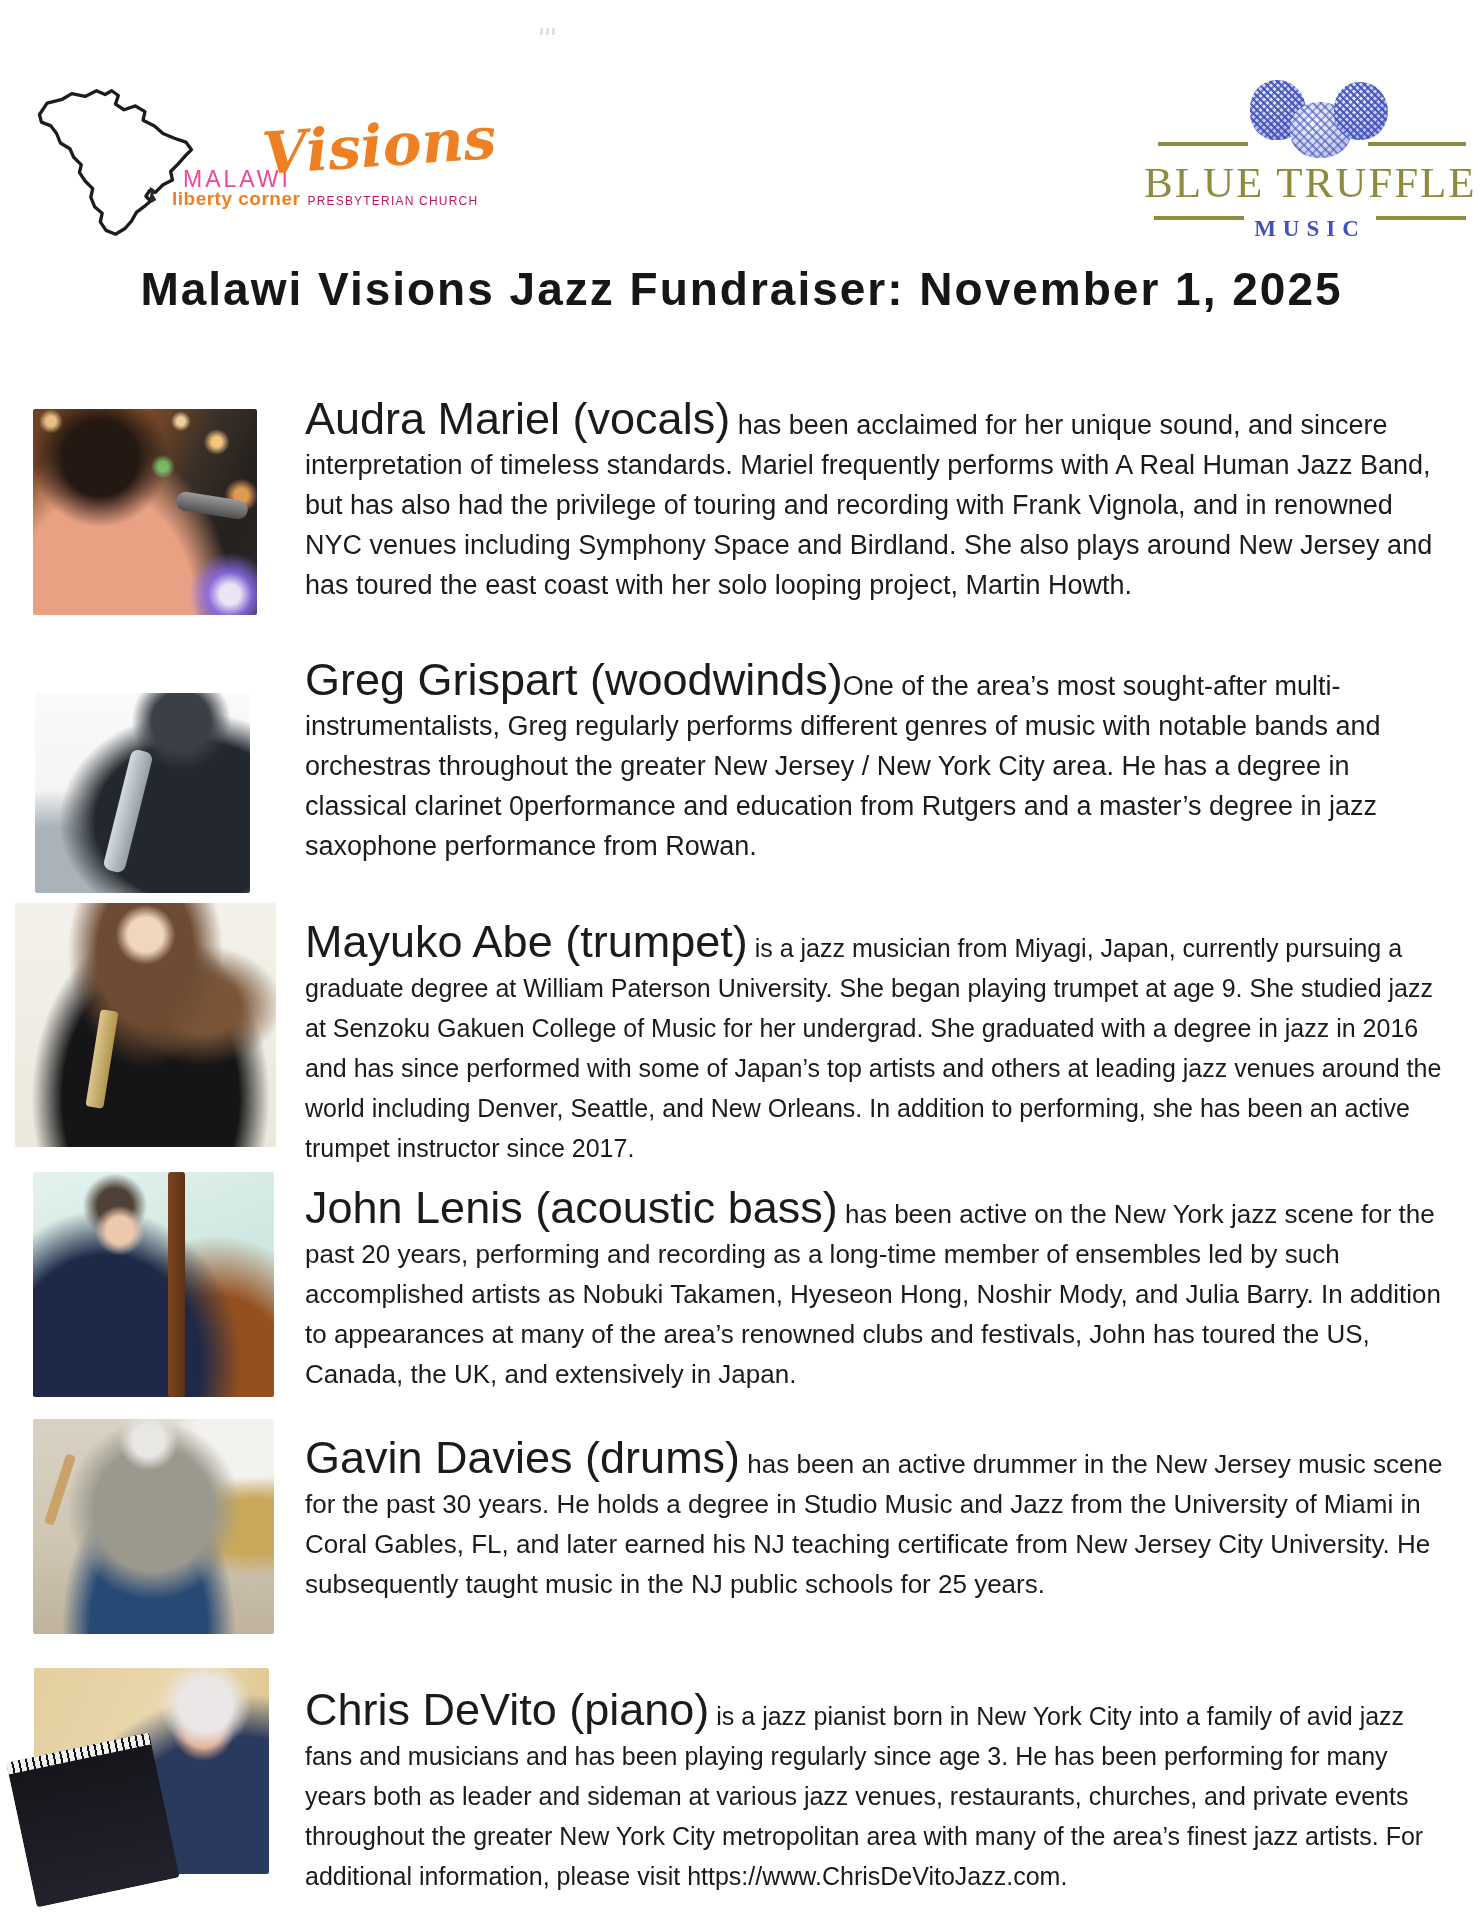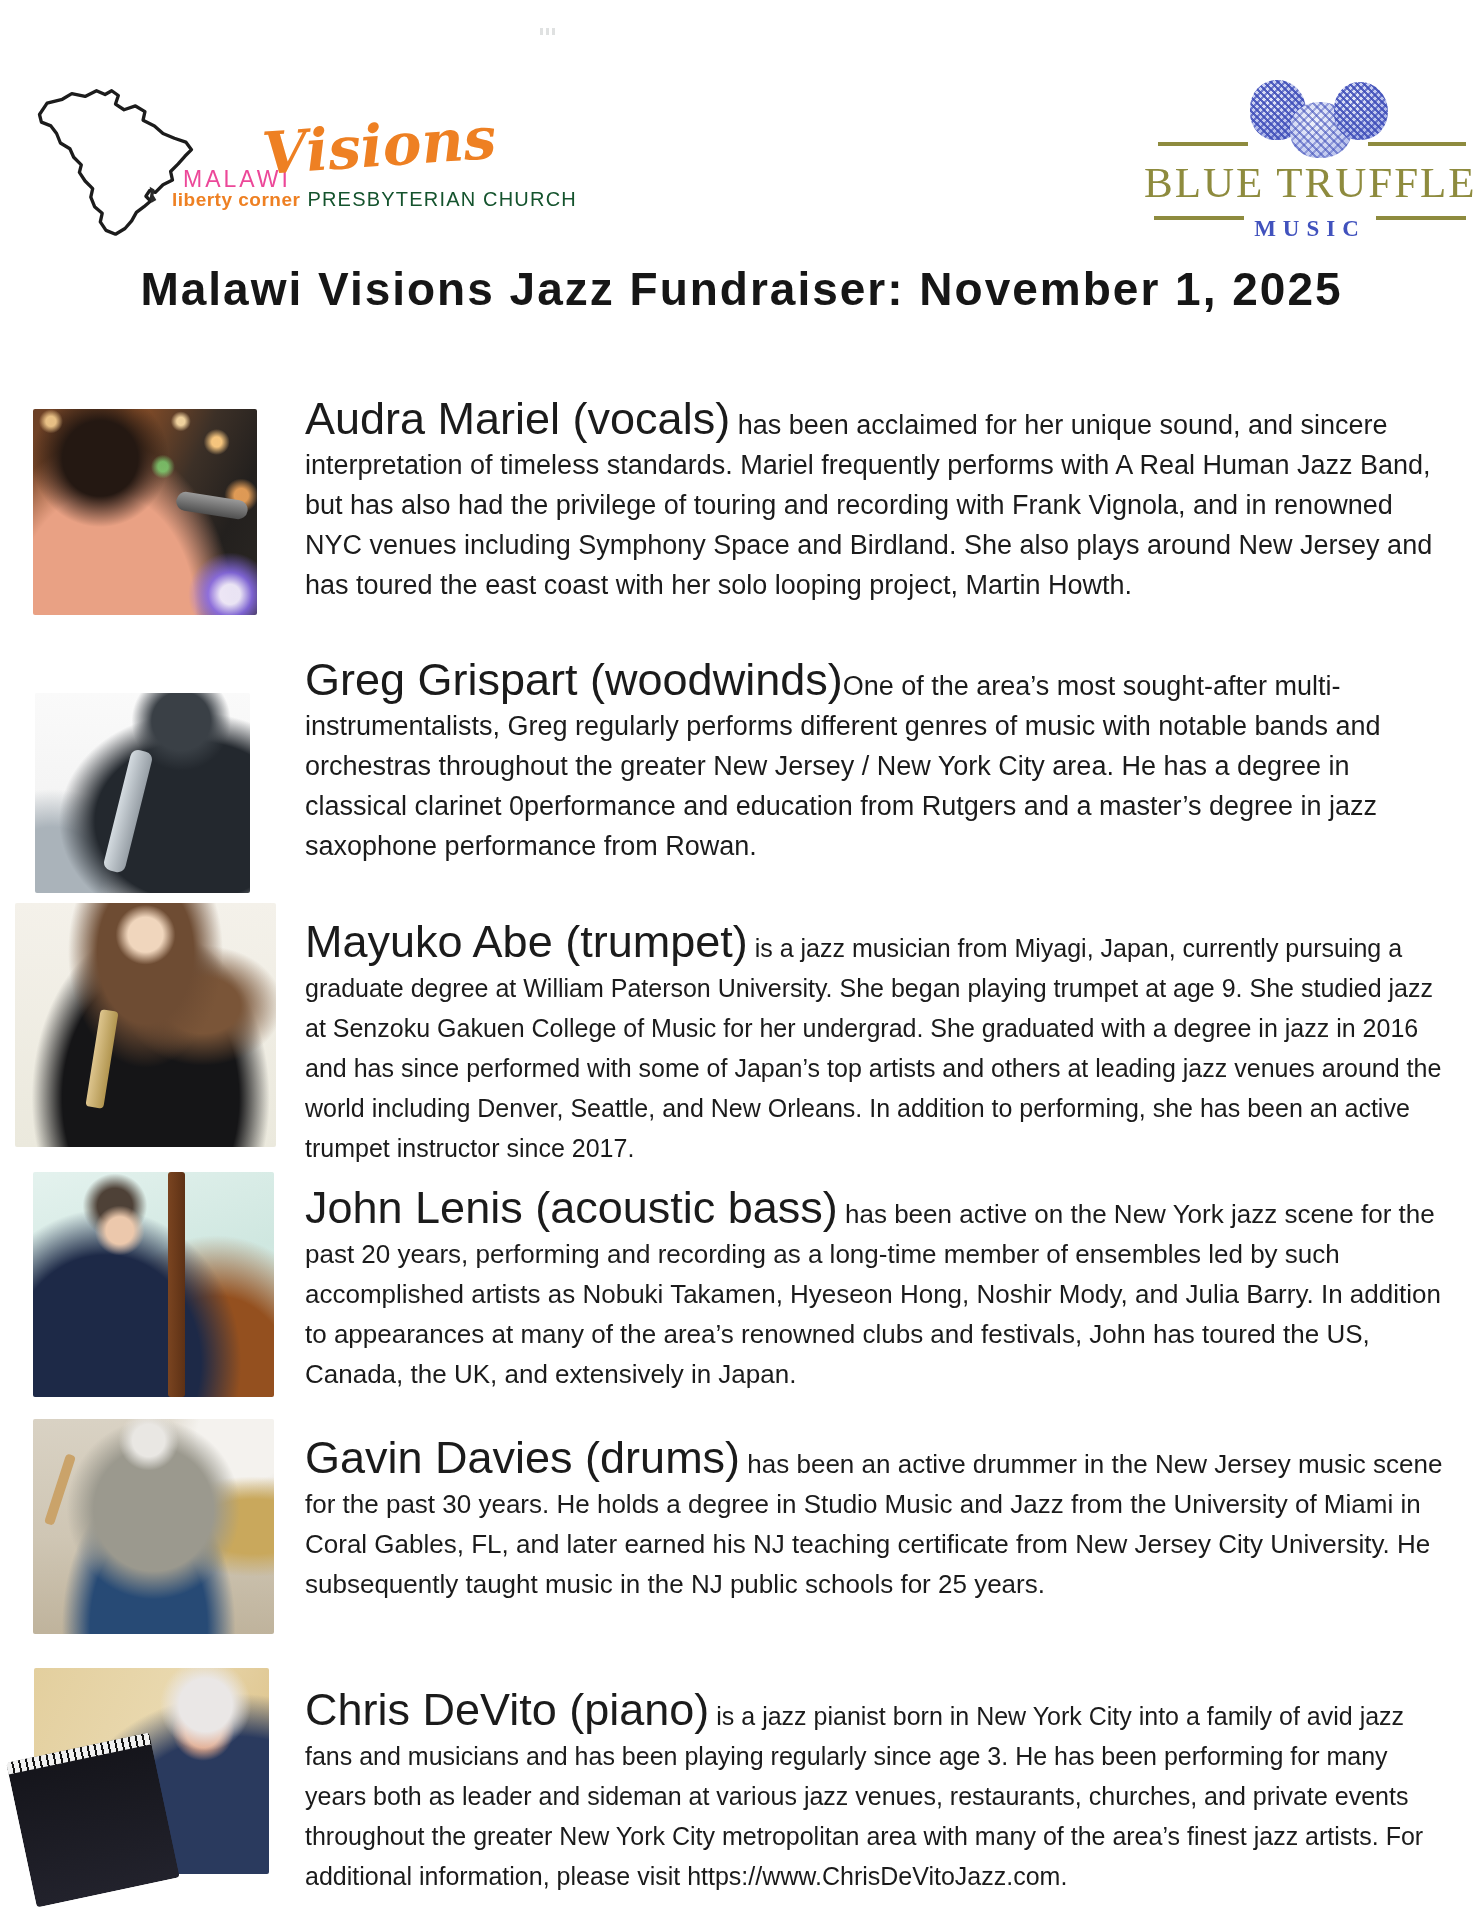--- a/index.html
+++ b/index.html
@@ -30,21 +30,21 @@
     position:absolute; left:183px; top:166px; font-size:23px; letter-spacing:3px;
     color:#ec4899; font-weight:400;
   }
   .malawi-script{
     position:absolute; left:262px; top:112px; font-family:"DejaVu Serif", serif;
     font-style:italic; font-weight:700; font-size:58px; color:#ee8023;
     transform:rotate(-4deg); white-space:nowrap;
   }
   .malawi-subline{position:absolute; left:172px; top:188px; white-space:nowrap;}
   .malawi-sub-orange{color:#ee8023; font-weight:700; font-size:19px; letter-spacing:.5px;}
-  .malawi-sub-gray{color:#14532d; font-size:20px; letter-spacing:1.2px; margin-left:7px;}
+  .malawi-sub-gray{color:#be185d; font-size:12px; letter-spacing:1.2px; margin-left:7px;}
   
   .blue-truffle{position:absolute; left:1140px; top:68px; width:340px; height:190px;}
   .truffle-ball{
     position:absolute; border-radius:48% 52% 50% 46%;
     background:
       repeating-linear-gradient(45deg, rgba(61,76,184,.85) 0 2px, rgba(255,255,255,0) 2px 5px),
       repeating-linear-gradient(-45deg, rgba(61,76,184,.65) 0 2px, rgba(255,255,255,0) 2px 5px),
       radial-gradient(circle at 38% 32%, #e7eaf8 0%, #b9c1ec 55%, #8d99dd 100%);
   }
   .truffle-1{left:110px; top:12px; width:56px; height:60px;}

